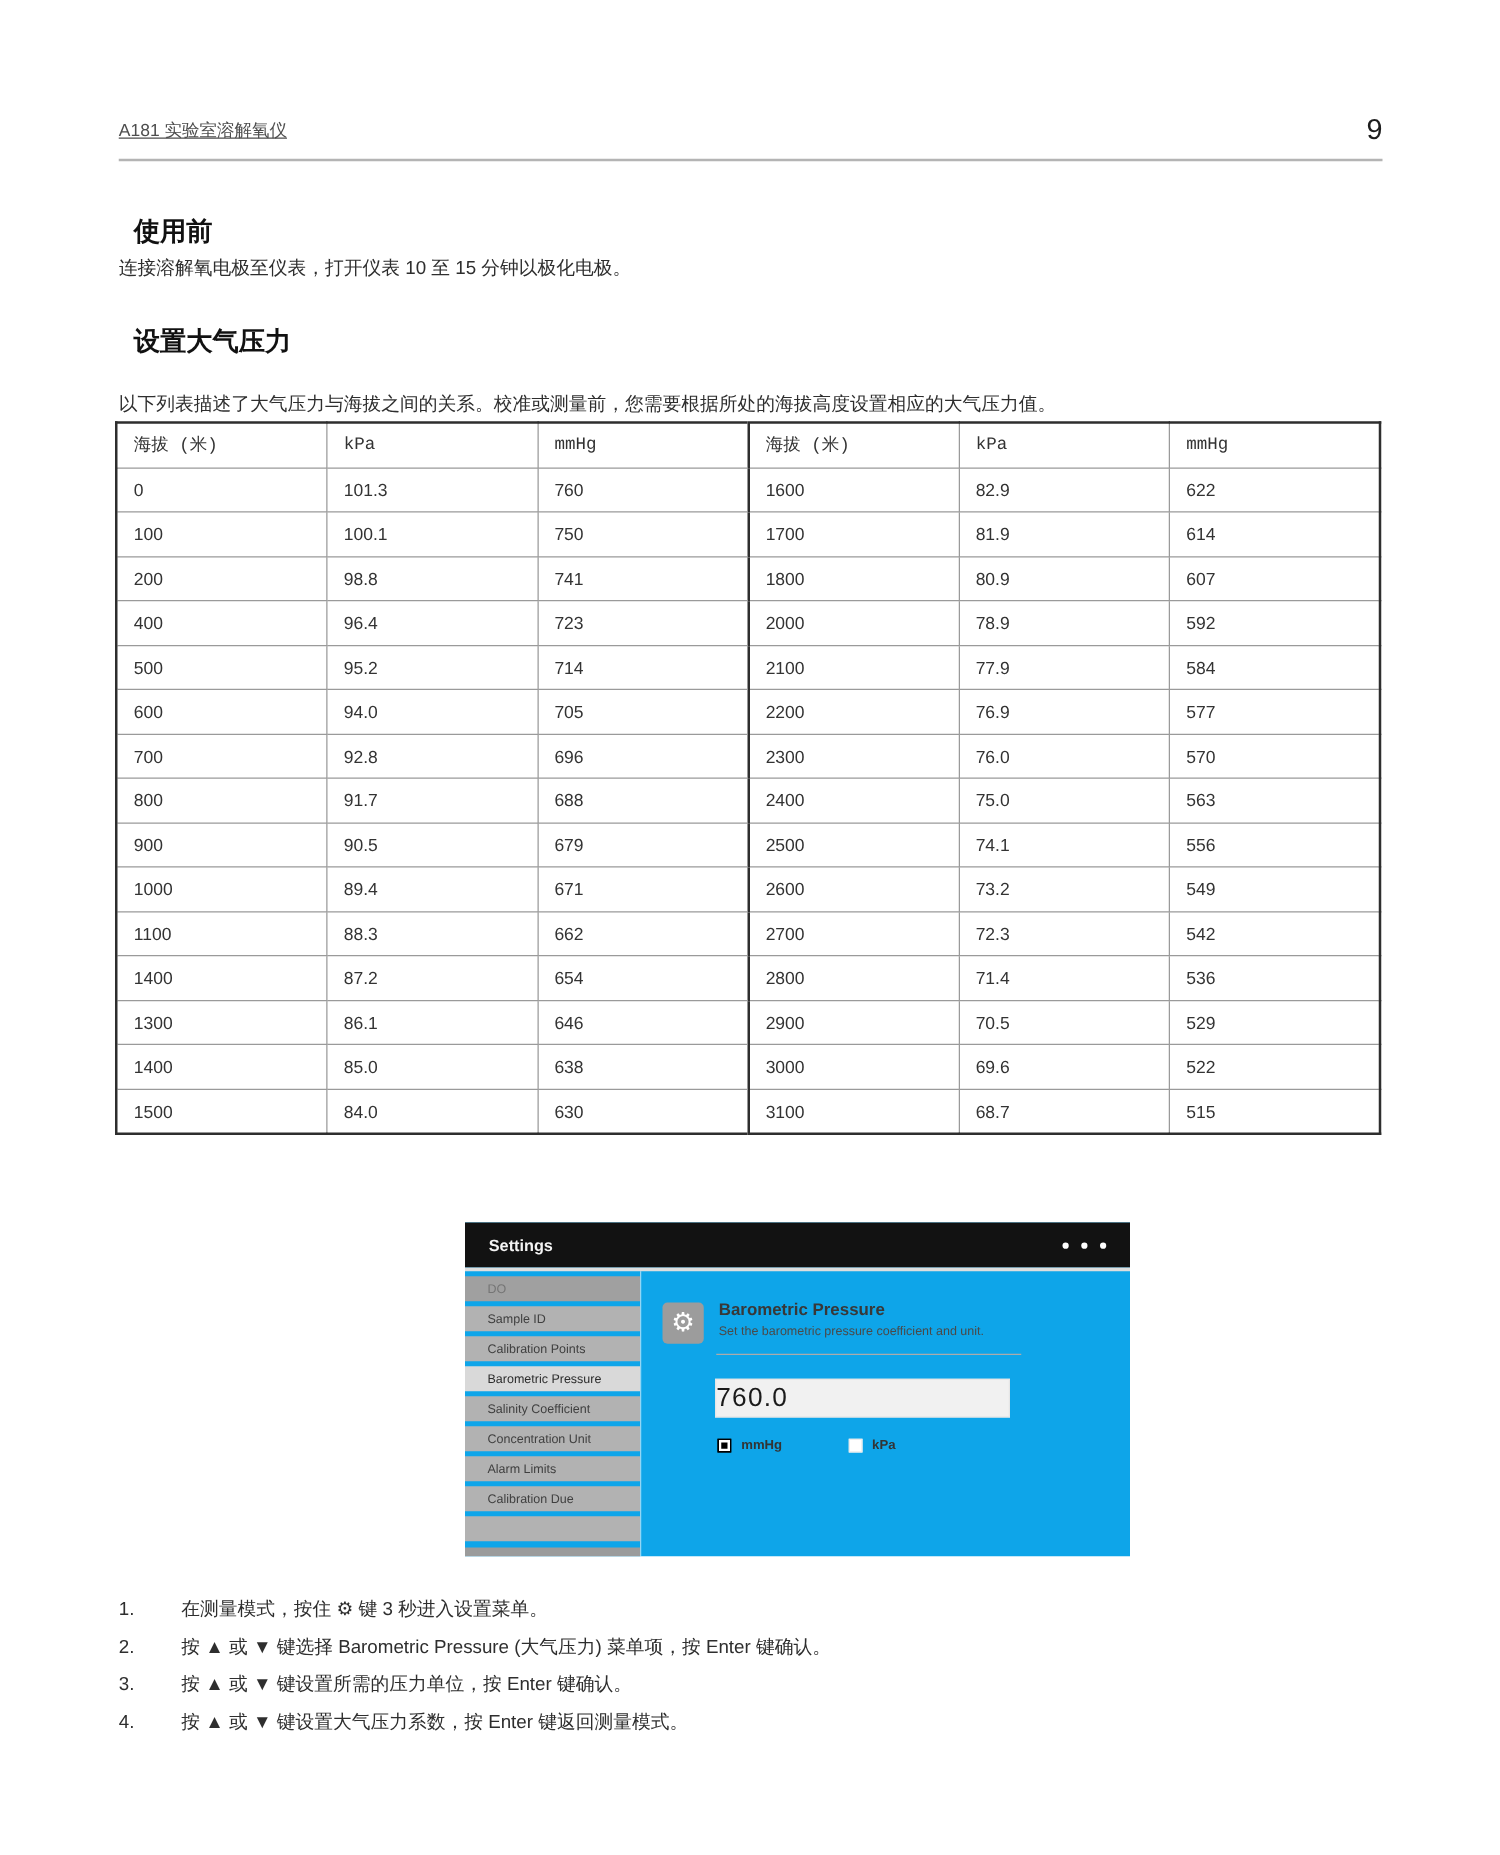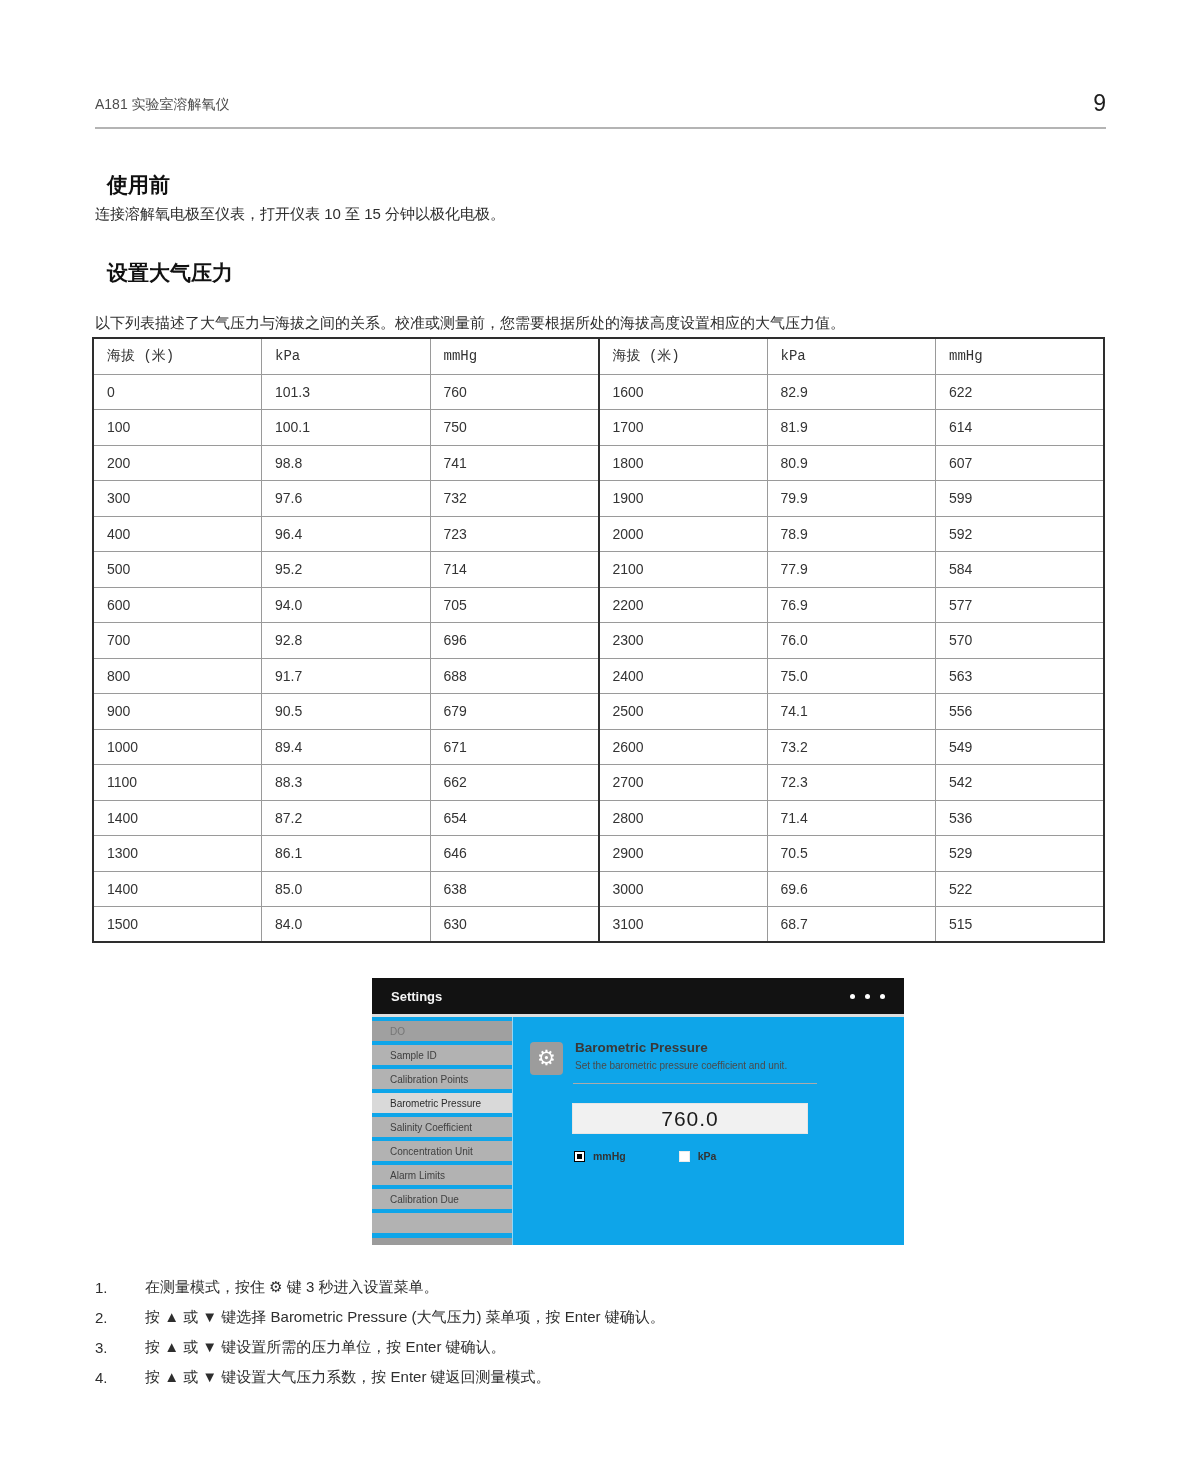--- a/index.html
+++ b/index.html
@@ -1,21 +1,21 @@
 <!DOCTYPE html>
 <html><head>
 <meta charset="utf-8">
 <style>
   * { margin:0; padding:0; box-sizing:border-box; }
   html,body { background:#ffffff; }
   body { font-family:"Liberation Sans","DejaVu Sans",sans-serif; }
   .page { position:relative; width:1200px; height:1484px; background:#ffffff; overflow:hidden; }
 
   
-  .doc-title { position:absolute; left:95px; top:96px; font-size:14px; color:#4d4d4d; }
+  .doc-title { position:absolute; left:95px; top:96px; font-size:14px; color:#4d4d4d;text-decoration:underline; }
   .page-num  { position:absolute; right:94px; top:90px; font-size:23px; color:#1d1d1d; }
   .header-rule { position:absolute; left:95px; top:127px; width:1011px; height:2px; background:#b4b4b4; }
 
   
   .h1 { position:absolute; left:107px; font-size:21px; font-weight:700; color:#111111; }
   .body-p { position:absolute; left:95px; font-size:15px; color:#2e2e2e; }
   .h1.s1 { top:171px; } .body-p.s1 { top:205px; }
   .h1.s2 { top:259px; } .body-p.s2 { top:294px;margin-top:20px; }
 
   
@@ -45,21 +45,21 @@
   .side-item.empty { background:#b2b2b2; }
   .side-bottom { margin-top:auto; height:7px; background:#9b9b9b; }
   .shot-main { flex:1; position:relative; border-left:1px solid rgba(255,255,255,0.55); }
   .gear-box { position:absolute; left:17px; top:25px; width:33px; height:33px; border-radius:4px;
               background:#9c9c9c; display:flex; align-items:center; justify-content:center; }
   .gear-box span { color:#ffffff; font-size:21px; line-height:1; font-family:"DejaVu Sans",sans-serif; }
   .panel-title { position:absolute; left:62px; top:23px; font-size:13.5px; font-weight:600; color:#383838; }
   .panel-sub { position:absolute; left:62px; top:43px; font-size:10px; color:#4a4a4a; }
   .panel-rule { position:absolute; left:60px; width:244px; top:66px; height:1px; background:#ababab; }
   .value-box { position:absolute; left:59px; top:86px; width:236px; height:31px; background:#f1f1f1;
-               border:1px solid #e6e6e6; text-align:center; line-height:29px; font-size:21px;
+               border:1px solid #e6e6e6; text-align:left; line-height:29px; font-size:21px;
                color:#1b1b1b; letter-spacing:1px; }
   .opts { position:absolute; left:61px; top:133px; display:flex; align-items:center; }
   .opt { display:flex; align-items:center; gap:8px; }
   .opt + .opt { margin-left:53px; }
   .cbx { width:11px; height:11px; display:block; }
   .cbx.checked { background:#000000; border:1px solid #000000; box-shadow:inset 0 0 0 2px #ffffff; }
   .cbx.unchecked { background:#ffffff; border:1px solid #ebebeb; }
   .opt-lbl { font-size:10.5px; font-weight:600; color:#333333; }
 
   
@@ -110,28 +110,20 @@
           <td>81.9</td>
           <td>614</td>
         </tr>
         <tr>
           <td>200</td>
           <td>98.8</td>
           <td>741</td>
           <td>1800</td>
           <td>80.9</td>
           <td>607</td>
-        </tr>
-        <tr>
-          <td>300</td>
-          <td>97.6</td>
-          <td>732</td>
-          <td>1900</td>
-          <td>79.9</td>
-          <td>599</td>
         </tr>
         <tr>
           <td>400</td>
           <td>96.4</td>
           <td>723</td>
           <td>2000</td>
           <td>78.9</td>
           <td>592</td>
         </tr>
         <tr>

